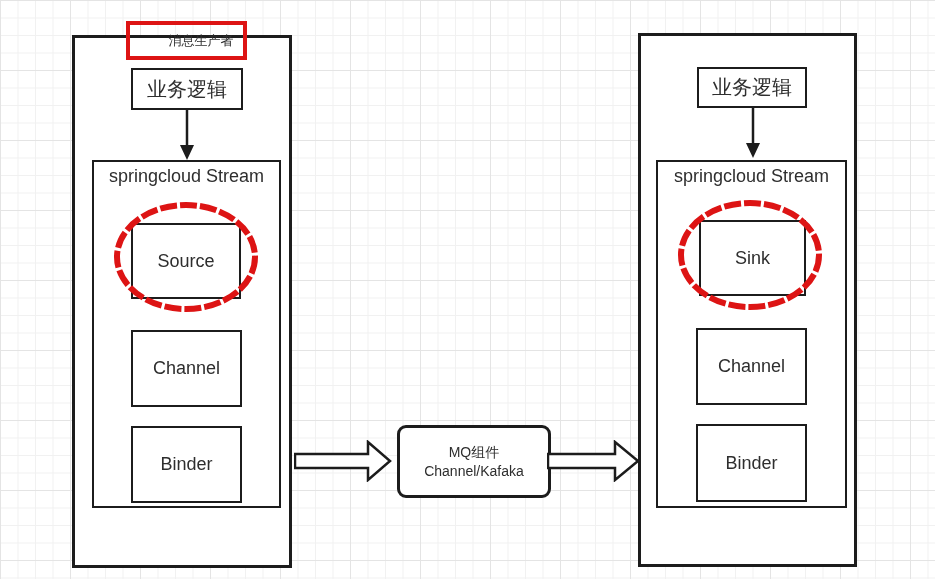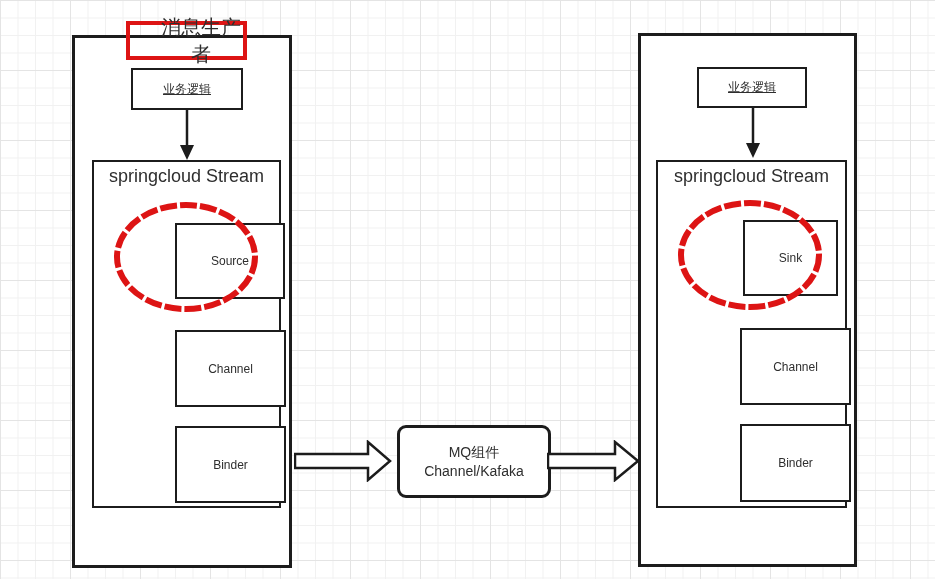--- a/index.html
+++ b/index.html
@@ -20,23 +20,23 @@
   .box{
     position:absolute;
     box-sizing:border-box;
     background:#ffffff;
     border:3px solid #1c1c1c;
   }
   .box.thin{border-width:2px;}
   .cc{display:flex;align-items:center;justify-content:center;text-align:center;}
   .inner-stream{justify-content:flex-start;flex-direction:column;}
   .stream-label{margin-top:4px;font-size:18px;}
-  .comp-label{font-size:12px;margin-left:44px;}
-  .biz-label{font-size:12px;text-decoration:underline;}
-  .title-label{font-size:20px;padding-left:29px;}
+  .comp-label{font-size:18px;}
+  .biz-label{font-size:20px;}
+  .title-label{font-size:13px;padding-left:29px;}
   .mq-label{font-size:14px;line-height:1.35;}
   .redrect{
     position:absolute;box-sizing:border-box;
     border:4px solid #dd1414;background:transparent;z-index:6;
   }
   .svgabs{position:absolute;z-index:4;}
   .hl-ellipse{position:absolute;z-index:5;pointer-events:none;}
 </style>
 </head>
 <body>
@@ -92,21 +92,21 @@
   <svg class="svgabs" style="left:547px;top:440px;" width="93" height="42" viewBox="0 0 93 42">
     <polygon points="1,14 68,14 68,2 91,21 68,40 68,28 1,28" fill="#ffffff" stroke="#1c1c1c" stroke-width="2.5" stroke-linejoin="miter"></polygon>
   </svg>
 
   <div class="box" style="left:638px;top:33px;width:219px;height:534px;"></div>
 
   <div class="box thin inner-stream cc" style="left:656px;top:160px;width:191px;height:348px;">
     <div class="stream-label">springcloud Stream</div>
   </div>
 
-  <div class="box thin cc comp-label" style="left:699px;top:220px;width:95px;height:76px;">
+  <div class="box thin cc comp-label" style="left:699px;top:220px;width:107px;height:76px;">
     <span>Sink</span>
   </div>
 
   <svg class="hl-ellipse" style="left:675px;top:196px;" width="150" height="118" viewBox="0 0 150 118">
     <ellipse cx="75" cy="59" rx="69" ry="52" fill="none" stroke="#dd1414" stroke-width="6" stroke-dasharray="17 3"></ellipse>
   </svg>
 
   <div class="box thin cc comp-label" style="left:696px;top:328px;width:111px;height:77px;">
     <span>Channel</span>
   </div>

